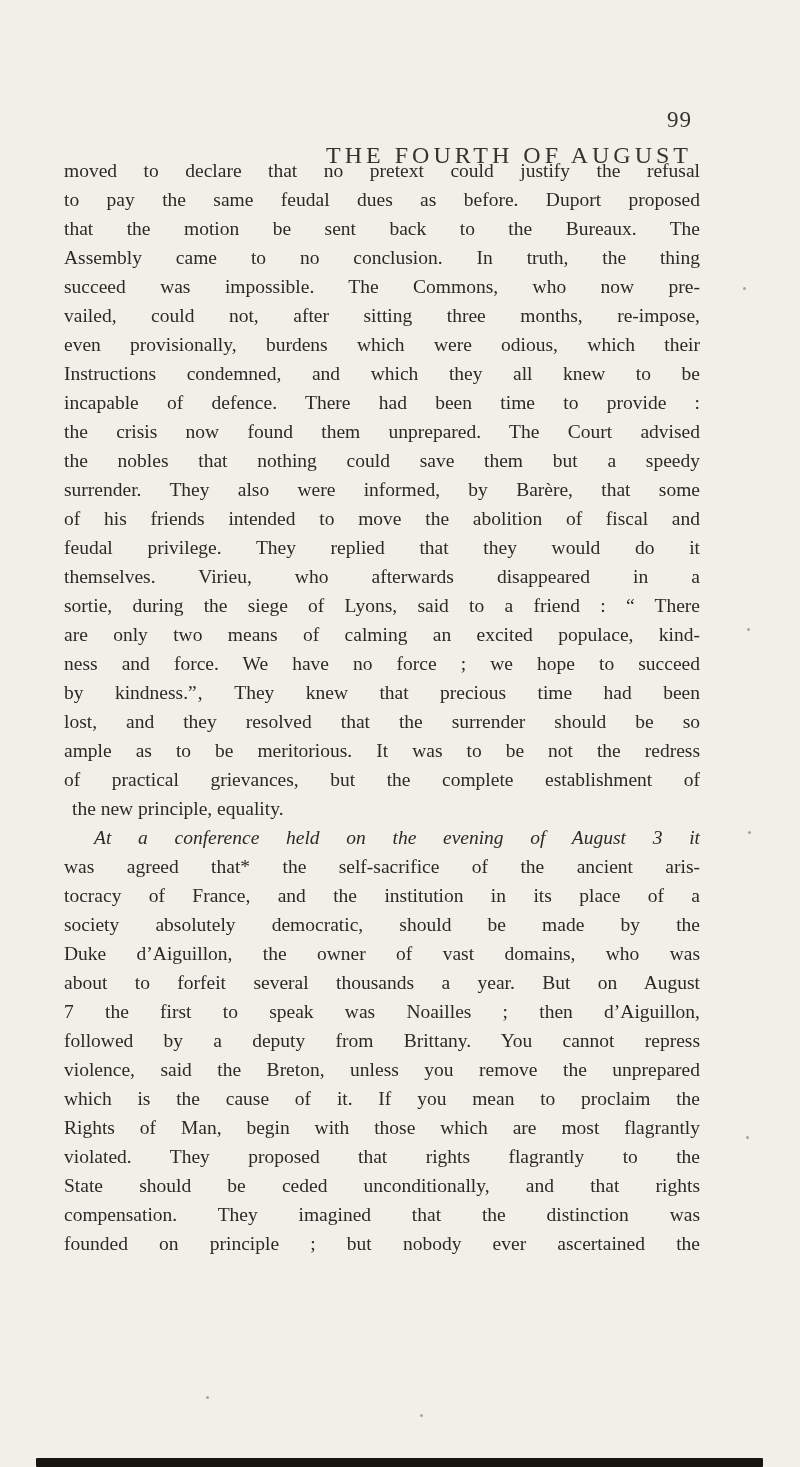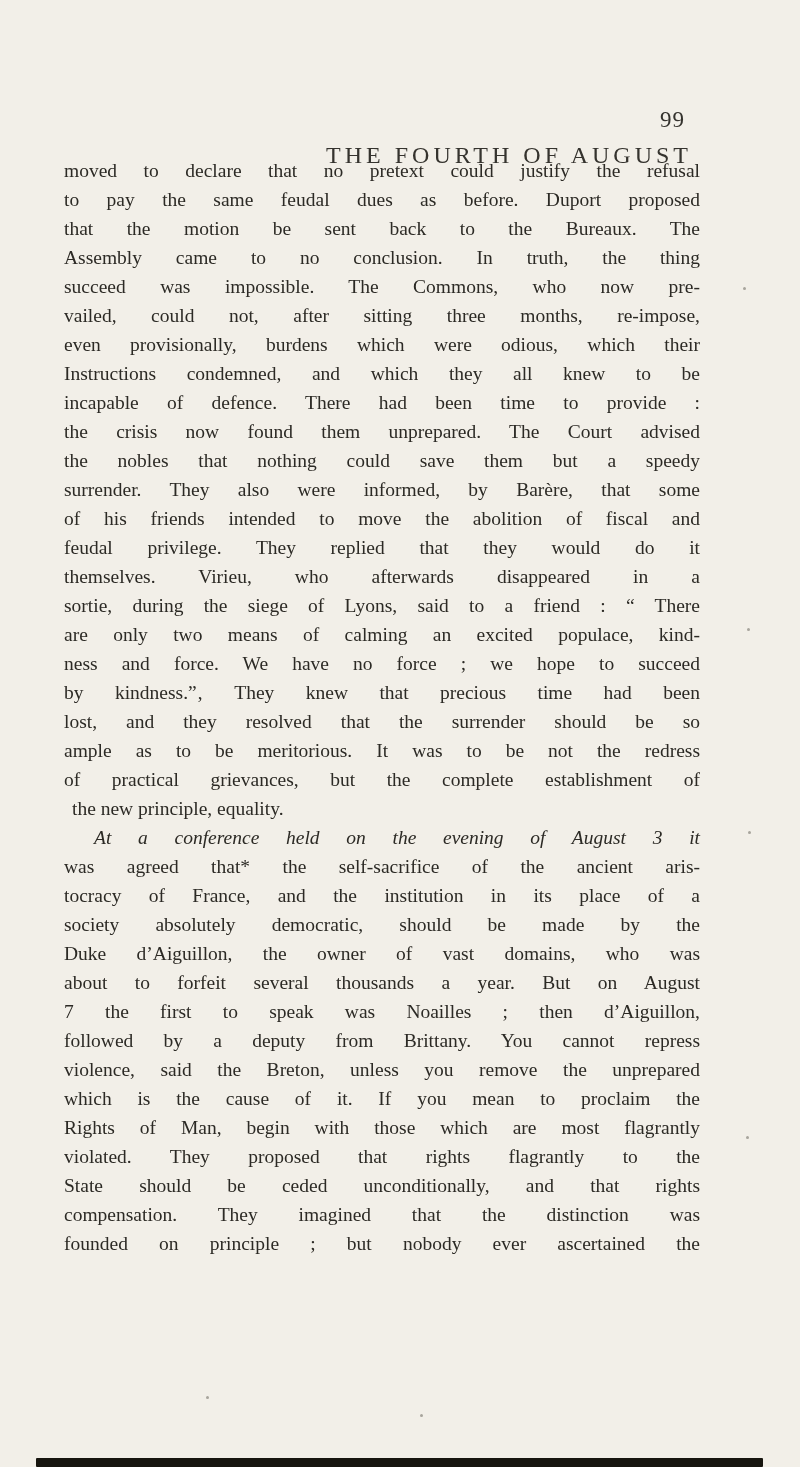--- a/index.html
+++ b/index.html
@@ -35,21 +35,21 @@
     display: block;
     text-align: right;
     font-size: 24px;
     letter-spacing: 4px;
     color: var(--head-ink);
     white-space: nowrap;
     margin-top: 36px;
   }
   .header .pagenum {
     position: absolute;
-    right: 7px;
+    right: 0;
     top: 1px;
     font-size: 23px;
     letter-spacing: 1px;
     color: var(--head-ink);
   }
   .textblock {
     position: absolute;
     top: 156px;
     left: 64px;
     width: 636px;

